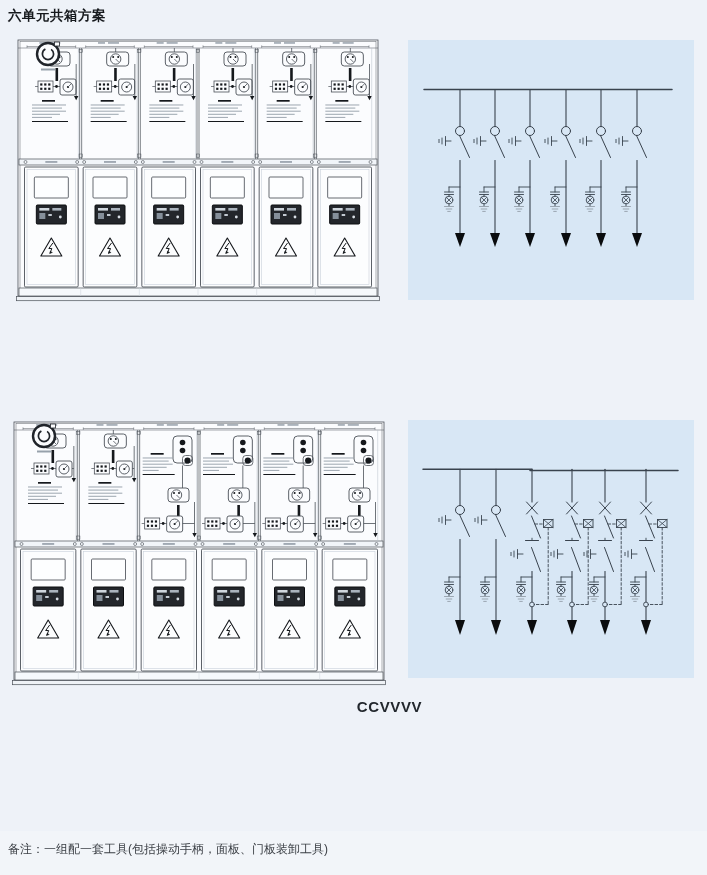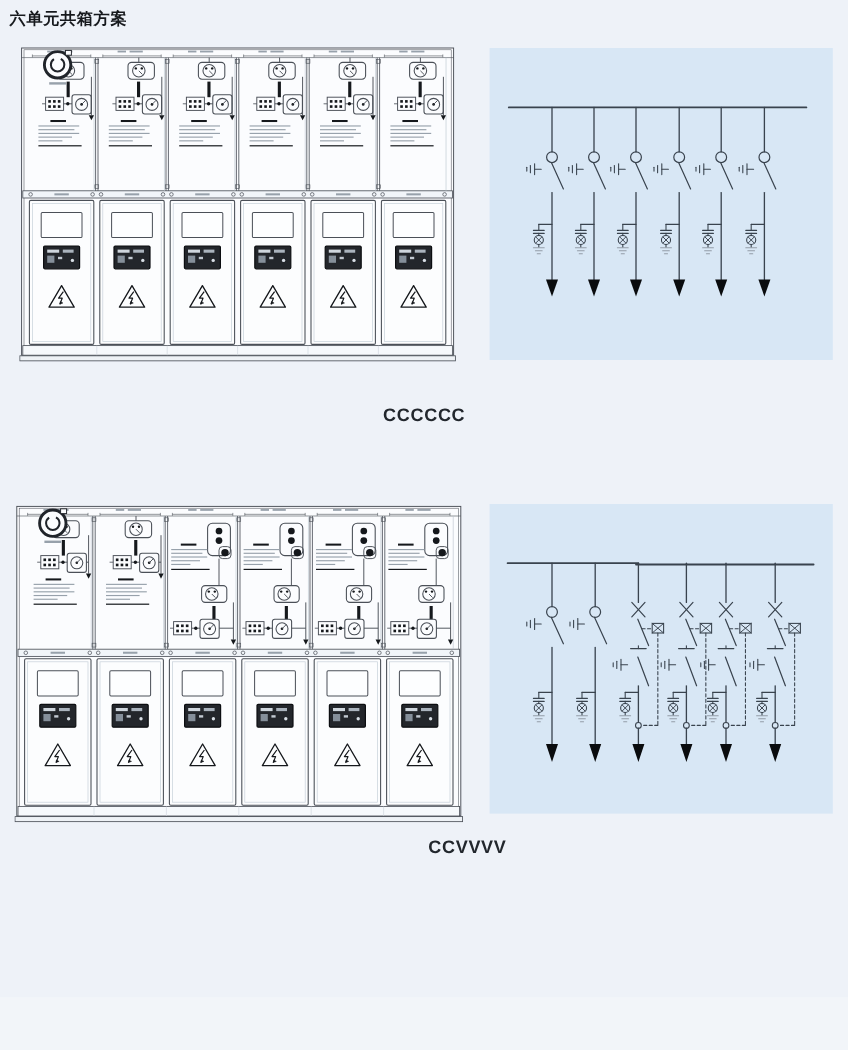--- a/index.html
+++ b/index.html
@@ -548,21 +548,20 @@
               <line x1="220.4" y1="157.6" x2="215.6" y2="162.4" stroke-width="0.8"></line>
               <line x1="218" y1="163.8" x2="218" y2="166" stroke-width="0.9"></line>
               <line x1="213.5" y1="166.5" x2="222.5" y2="166.5" stroke="#939da8" stroke-width="0.9"></line>
               <line x1="215.2" y1="169" x2="220.8" y2="169" stroke="#939da8" stroke-width="0.9"></line>
               <line x1="216.7" y1="171.4" x2="219.3" y2="171.4" stroke="#939da8" stroke-width="0.9"></line>
               <polygon points="224,193 234,193 229,207" fill="#0a0c0e" stroke="none"></polygon>
             </g>
           </g>
         </svg>
     </div>
-    <div class="scheme-label label-1">CCCCCC</div>
   </section>
 
   <section class="scheme scheme-2">
     <svg class="cabinet cab-2" width="374" height="270" viewBox="0 0 374 270">
         <g fill="none" stroke="#4b5058" stroke-width="0.8">
           <rect x="2" y="2" width="370" height="258" fill="#fbfcfe"></rect>
           <rect x="4" y="3.5" width="366" height="255" stroke-width="0.45"></rect>
           <line x1="2" y1="10" x2="372" y2="10" stroke-width="0.5"></line>
           <rect x="0.5" y="260.5" width="373" height="4.2" fill="#eef2f6" stroke-width="0.7"></rect>
           <rect x="3" y="121" width="368" height="6" fill="#f1f5f9" stroke-width="0.7"></rect>
@@ -1147,14 +1146,15 @@
               <line x1="225.7" y1="181.4" x2="228.3" y2="181.4" stroke="#939da8" stroke-width="0.9"></line>
               <polygon points="233,200 243,200 238,215" fill="#0a0c0e" stroke="none"></polygon>
             </g>
           </g>
         </svg>
     </div>
     <div class="scheme-label label-2">CCVVVV</div>
   </section>
 
   <div class="footer-band"></div>
+  <div class="note">备注：一组配一套工具(包括操动手柄，面板、门板装卸工具)</div>
 
 </div>
 
 </body></html>

